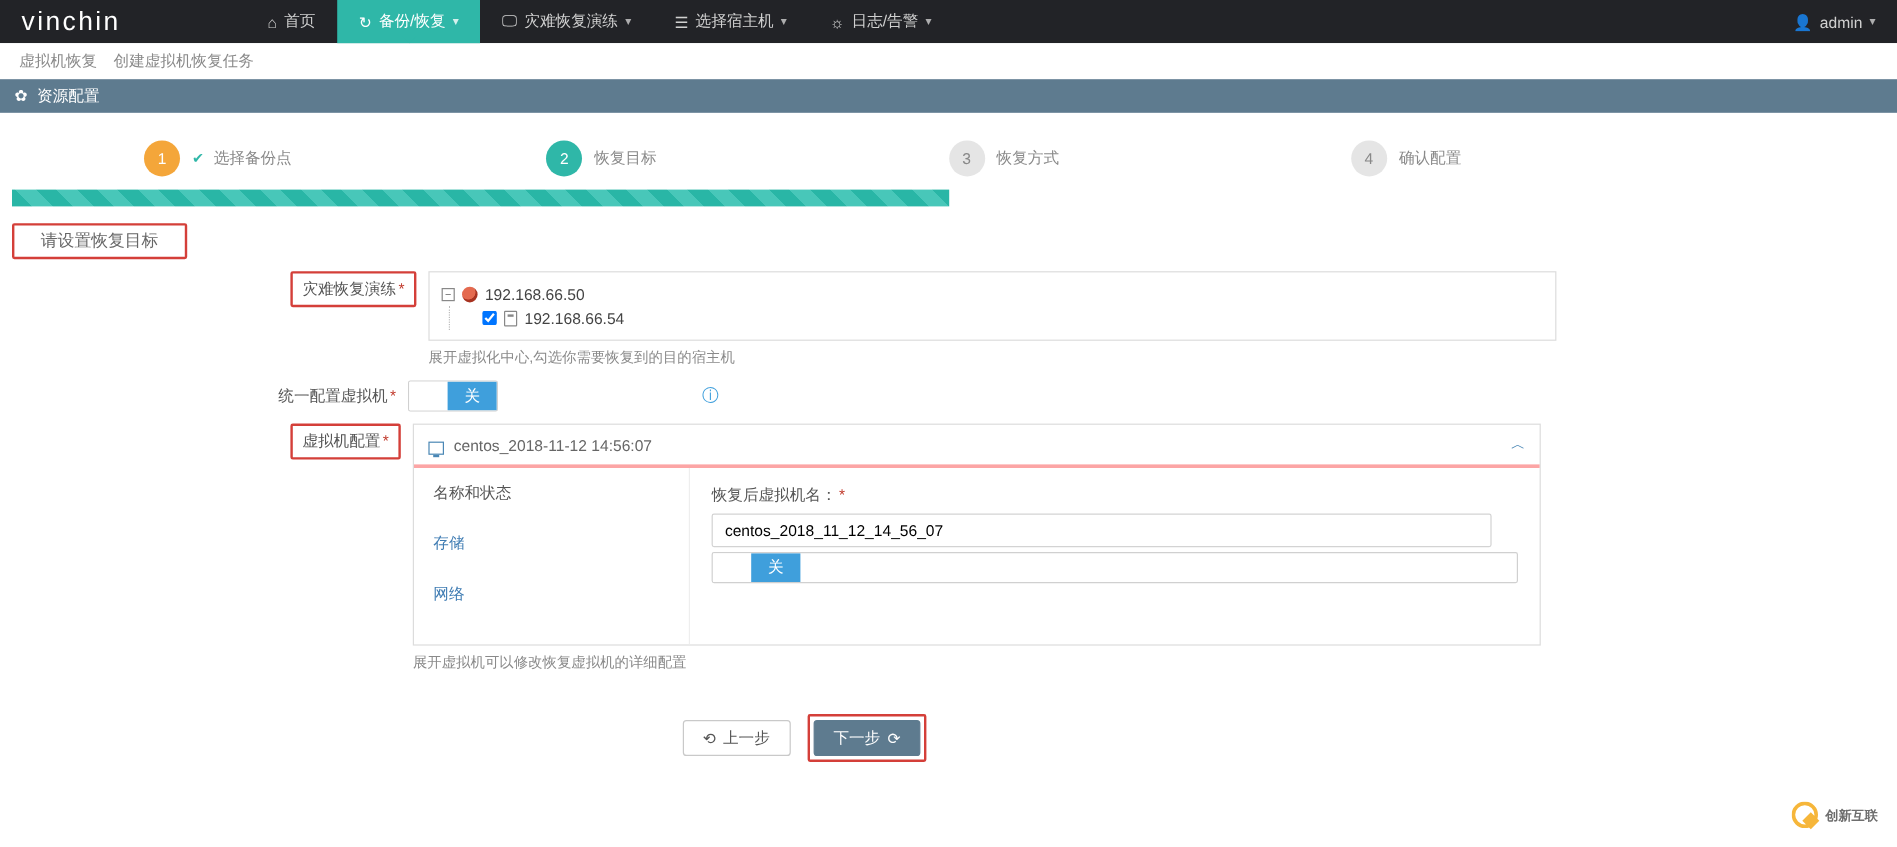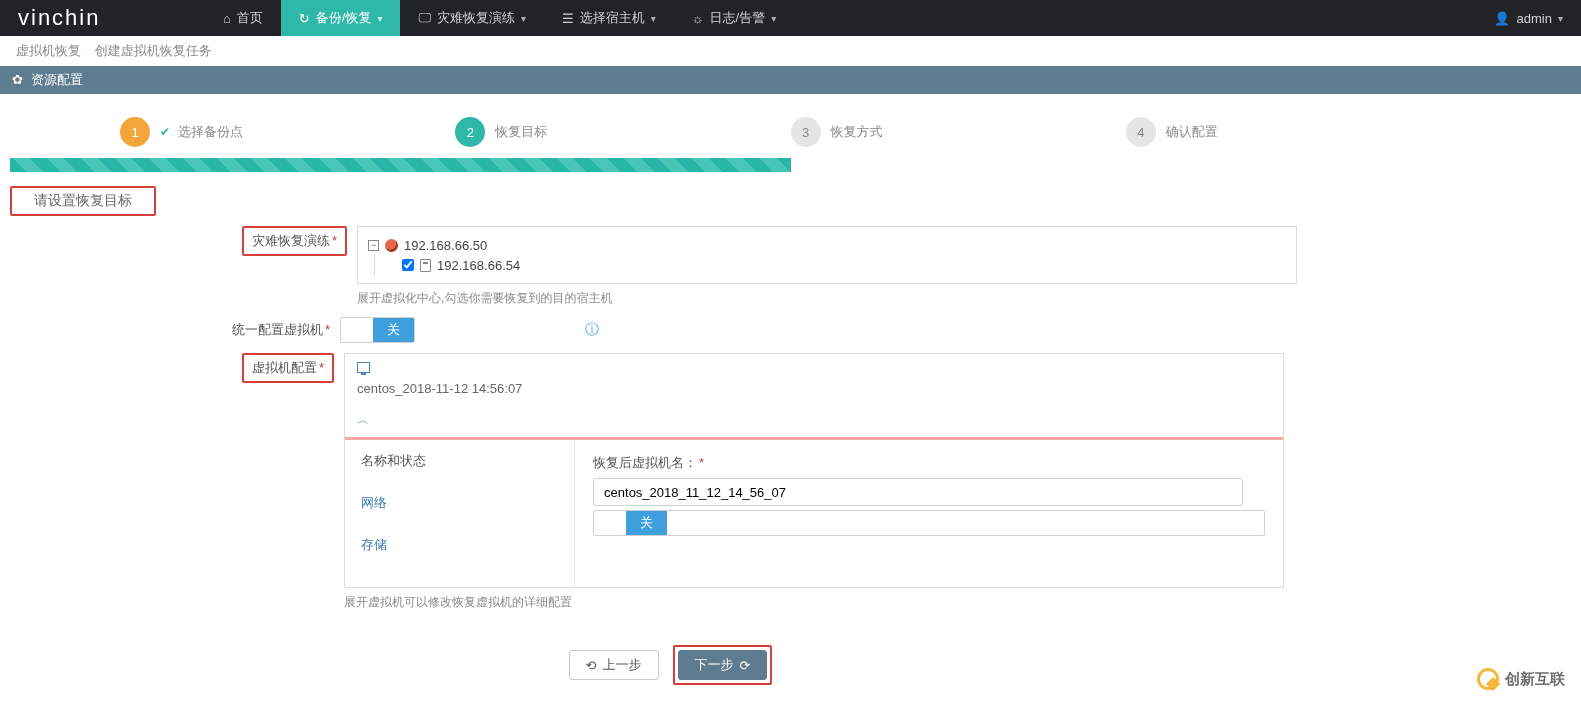--- a/index.html
+++ b/index.html
@@ -60,39 +60,39 @@
   .tree-offline{color:#777;}
 
   
   .toggle{display:inline-flex;align-items:center;border:1px solid #d0d0d0;height:26px;border-radius:2px;overflow:hidden;}
   .toggle-knob{width:32px;height:100%;background:#fff;}
   .toggle-lab{background:#3f9fdc;color:#fff;padding:0 14px;height:100%;display:flex;align-items:center;}
   .info-ico{color:#3f9fdc;margin-left:170px;font-size:14px;}
 
   
   .acc{border:1px solid #dcdcdc;background:#fff;}
-  .acc-head{display:flex;align-items:flex-start;gap:8px;padding:8px 12px;color:#666;font-size:13px;cursor:pointer;flex-direction:column;}
+  .acc-head{display:flex;align-items:flex-end;gap:8px;padding:8px 12px;color:#666;font-size:13px;cursor:pointer;}
   .acc-head .sp{flex:1;}
   .acc-head .chev{color:#4a87b5;font-size:12px;}
   .acc-body{display:flex;border-top:3px solid #fca5a5;min-height:150px;}
   .acc-nav{width:230px;border-right:1px solid #eee;}
   .acc-nav-item{padding:12px 16px;color:#3f7cb3;cursor:pointer;font-size:13px;}
   .acc-nav-item.active{color:#555;}
   .acc-content{flex:1;padding:14px 18px;}
   .fg{display:flex;flex-direction:column;gap:6px;margin-bottom:4px;}
   .fg label{color:#555;}
   .fg input[type=text]{height:28px;border:1px solid #d3d3d3;border-radius:2px;padding:0 10px;width:650px;font-size:13px;}
 
   
   .actions{display:flex;justify-content:center;gap:14px;margin-top:34px;align-items:center;}
   .btn{height:30px;padding:0 16px;border-radius:3px;border:1px solid #c9c9c9;background:#fff;display:inline-flex;align-items:center;gap:6px;cursor:pointer;font-size:13px;color:#555;}
   .btn.primary{background:#5e7b8f;border-color:#5e7b8f;color:#fff;}
 
   
-  .wm{position:fixed;right:16px;bottom:16px;display:flex;align-items:center;gap:6px;color:#6e6e6e;font-size:15px;font-weight:600;}
+  .wm{position:fixed;right:16px;bottom:16px;display:flex;align-items:center;gap:6px;color:#6e6e6e;font-size:11px;font-weight:600;}
   .wm-ico{width:22px;height:22px;border-radius:50%;border:3px solid #f6b63a;position:relative;}
   .wm-ico::after{content:"";position:absolute;right:-2px;bottom:-2px;width:10px;height:10px;background:#f6b63a;transform:rotate(45deg);}
 
   .ico-monitor{width:13px;height:11px;border:1px solid #4a87b5;display:inline-block;position:relative;}
   .ico-monitor::after{content:"";position:absolute;bottom:-3px;left:3px;right:3px;height:2px;background:#4a87b5;}
 </style>
 </head>
 <body>
 
 <div class="topbar">
@@ -215,22 +215,22 @@
         <div class="acc">
           <div class="acc-head">
             <span class="ico-monitor"></span>
             <span>centos_2018-11-12 14:56:07</span>
             <span class="sp"></span>
             <span class="chev">︿</span>
           </div>
           <div class="acc-body">
             <div class="acc-nav">
               <div class="acc-nav-item active">名称和状态</div>
+              <div class="acc-nav-item">存储</div>
               <div class="acc-nav-item">网络</div>
-              <div class="acc-nav-item">存储</div>
             </div>
             <div class="acc-content">
               <div class="fg">
                 <label><span>恢复后虚拟机名：</span><span class="req">*</span></label>
                 <input type="text" value="centos_2018_11_12_14_56_07" style="">
               </div>
               <div class="fg">
                 <span class="toggle">
                   <span class="toggle-knob"></span>
                   <span class="toggle-lab">关</span>

